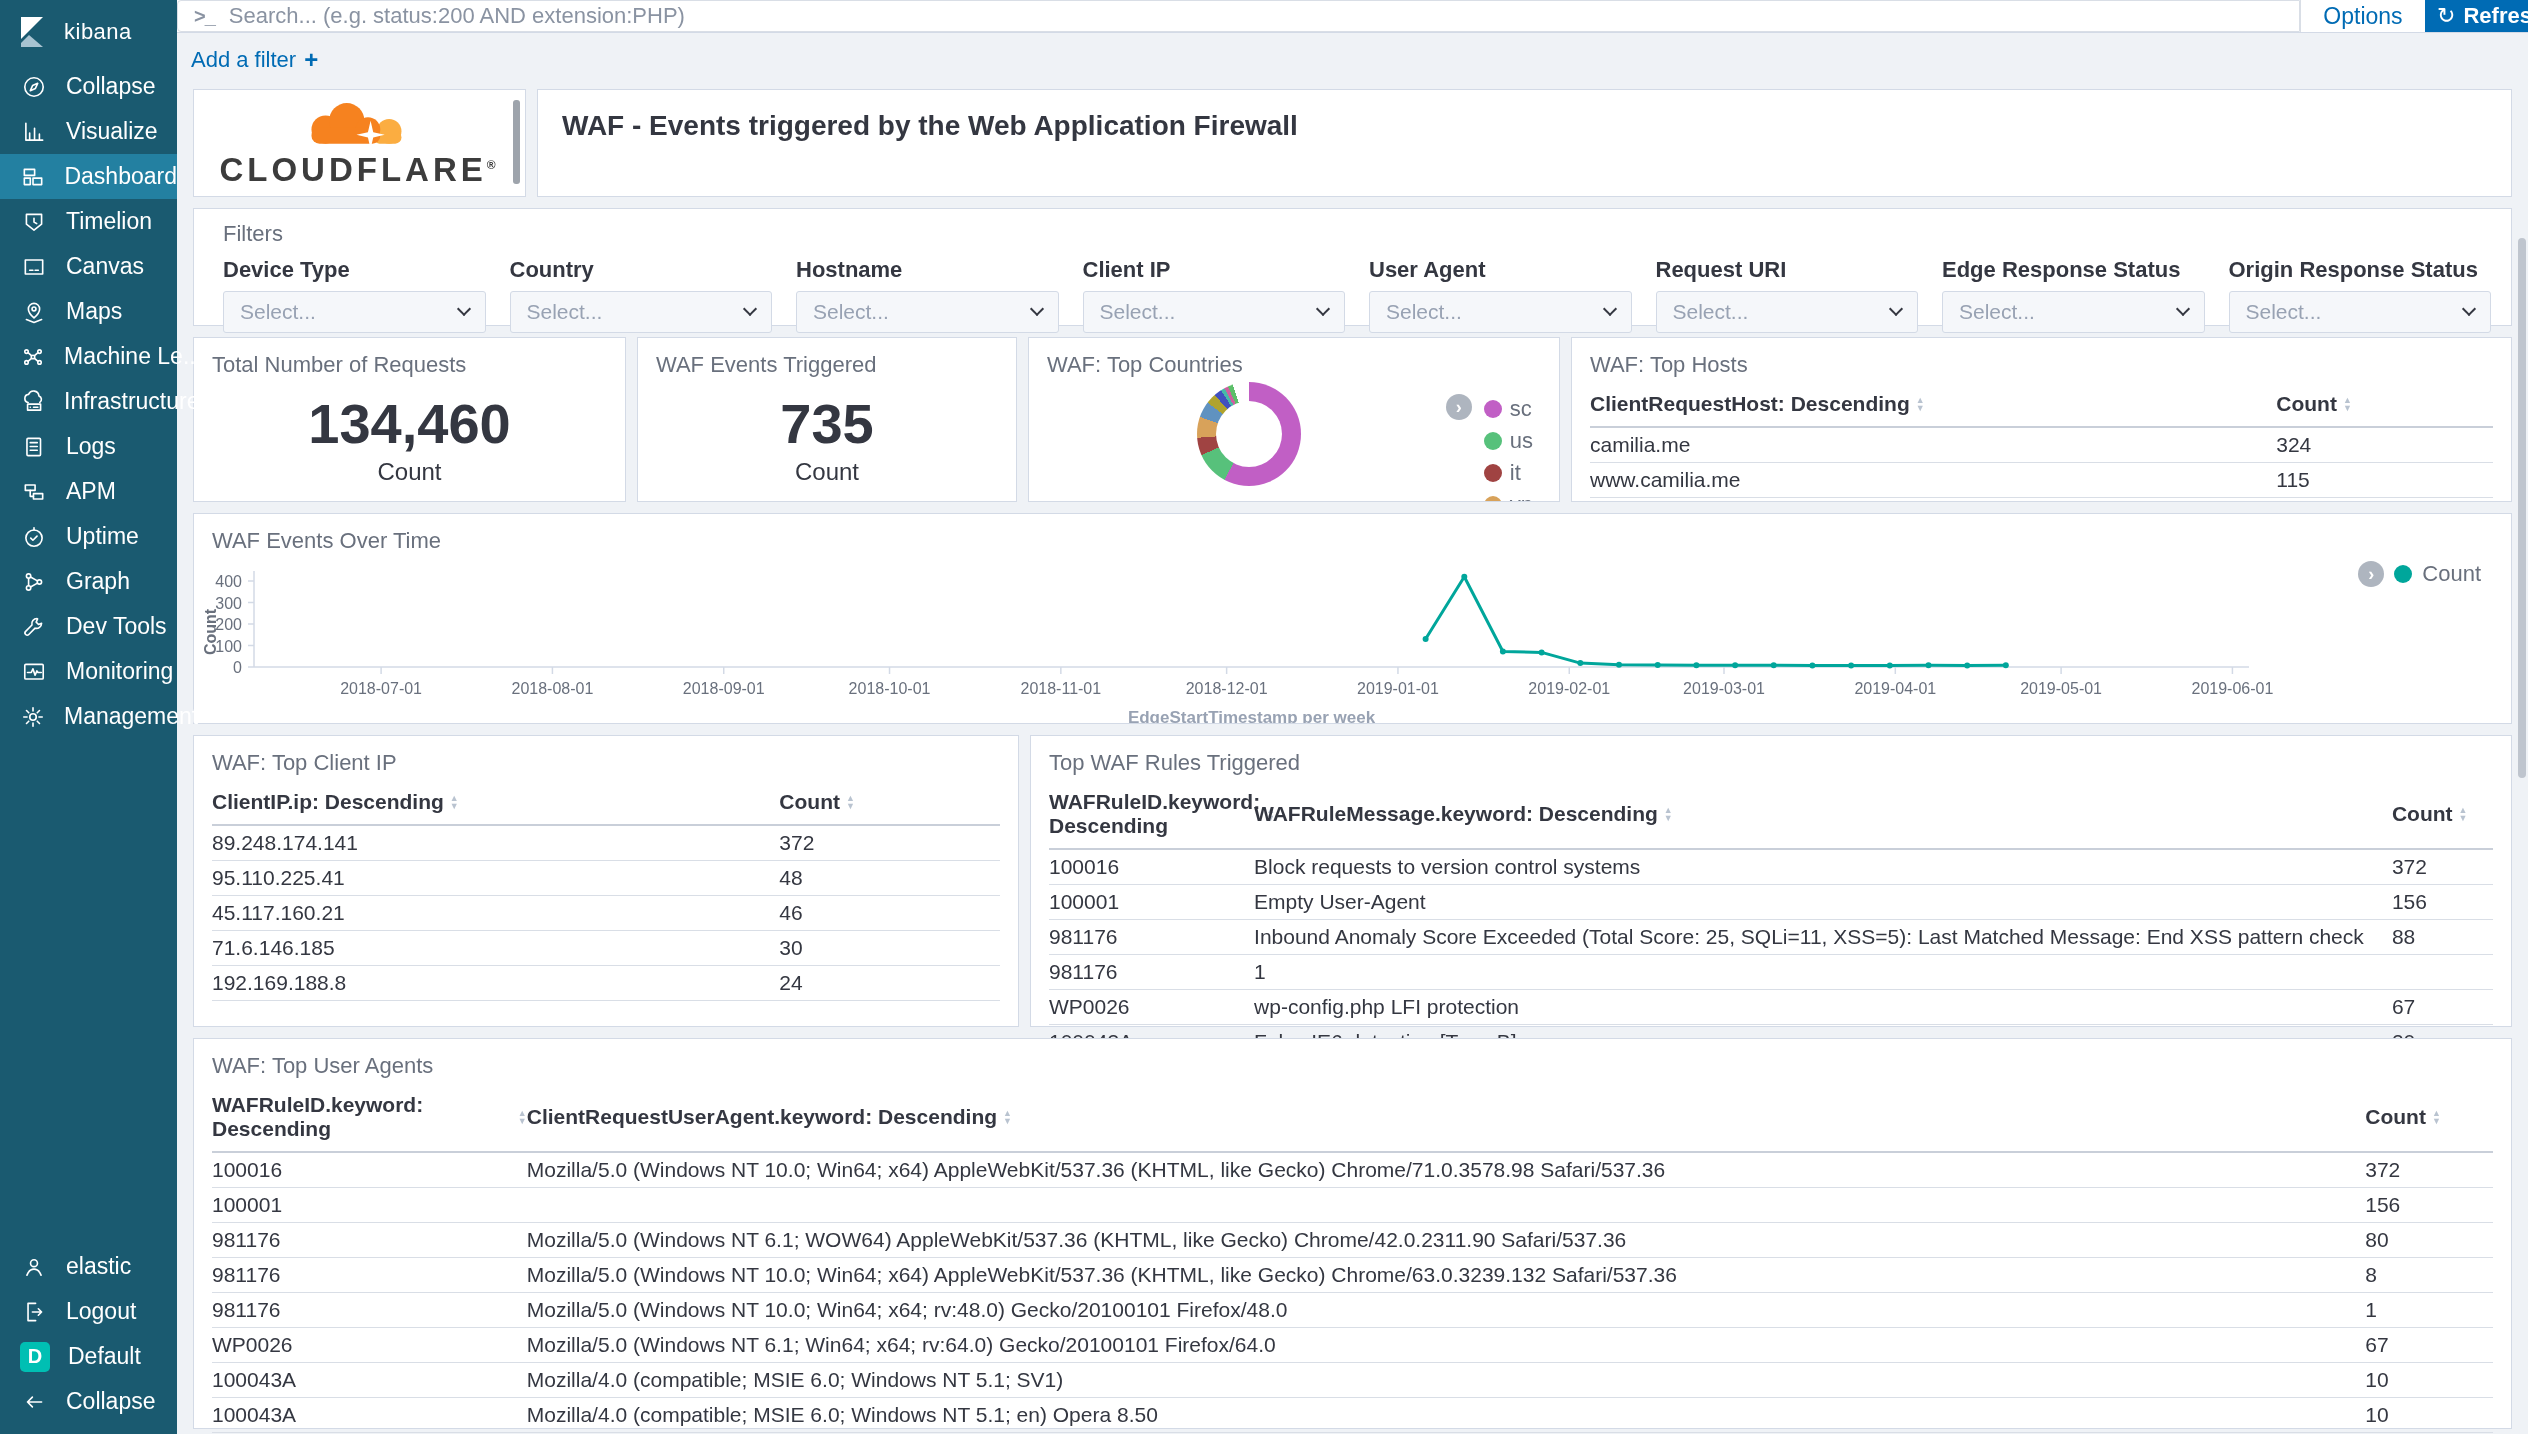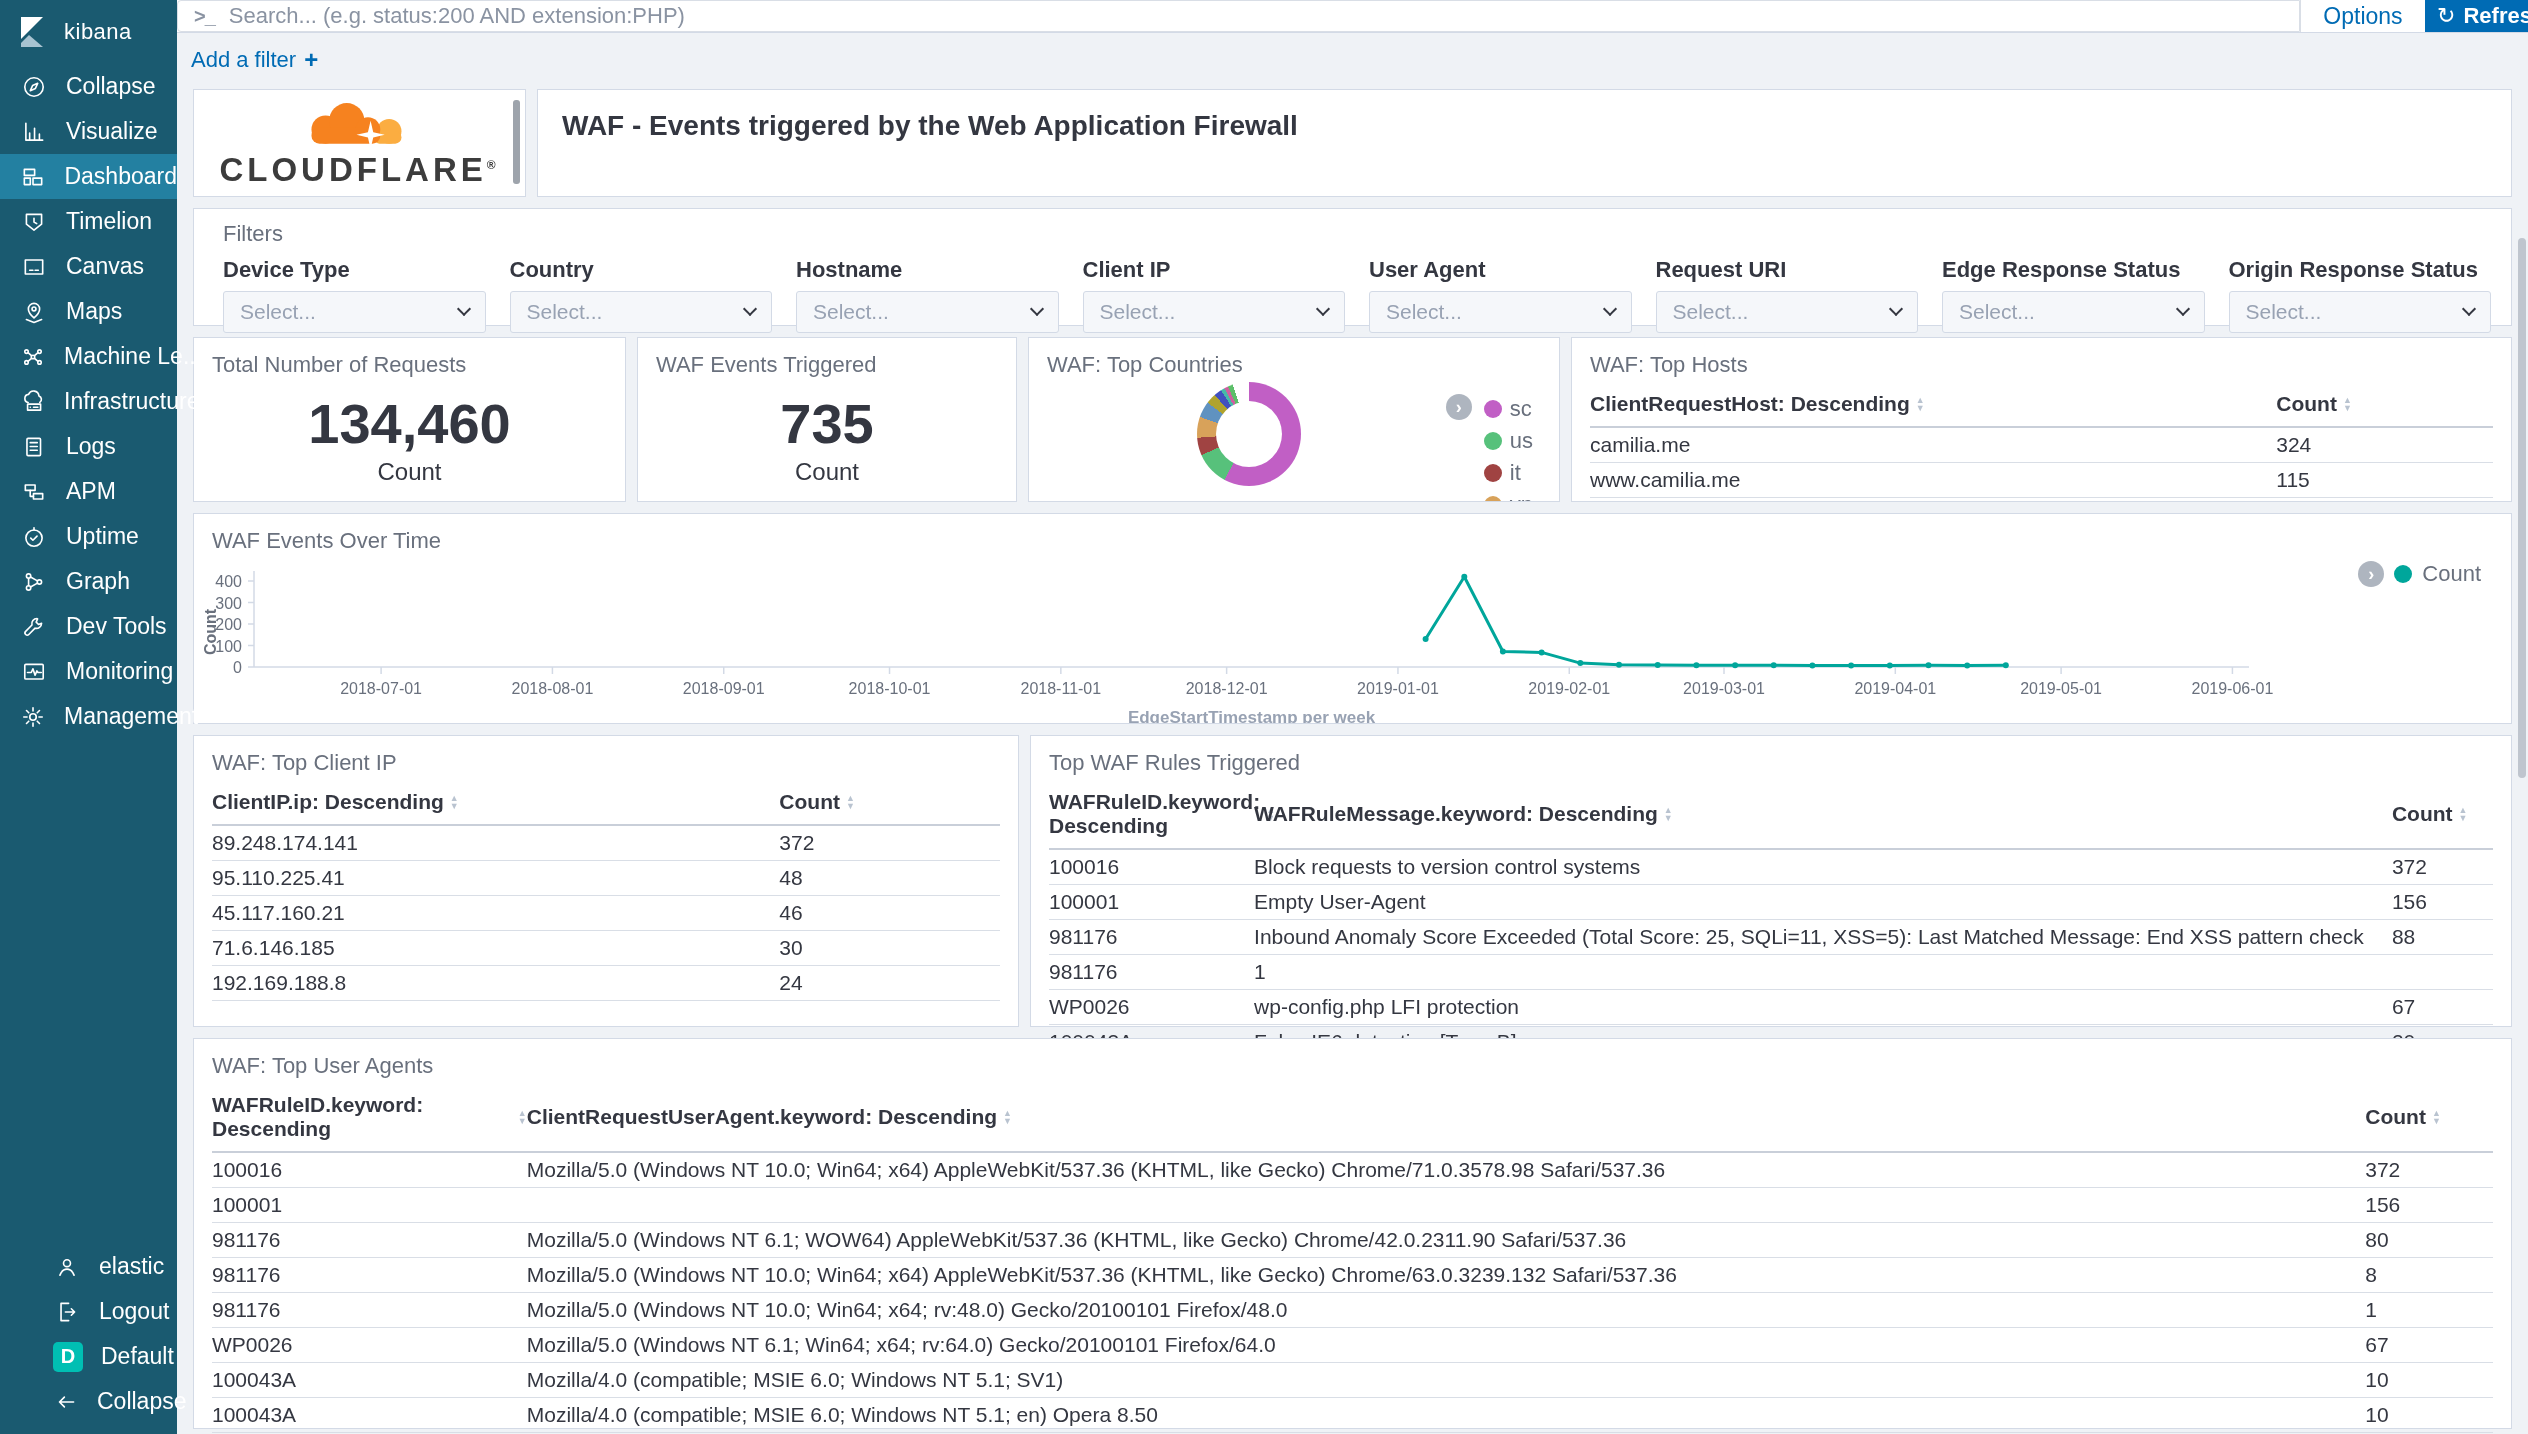--- a/index.html
+++ b/index.html
@@ -8,21 +8,21 @@
 
   
   #sidebar { position:absolute; left:0; top:0; width:177px; height:1434px; background:#1A5A70; z-index:20; }
   .logo { height:64px; display:flex; align-items:center; padding-left:14px; gap:10px; }
   .logo-text { color:#fff; font-size:22px; font-weight:400; letter-spacing:0.5px; }
   .nav-item { height:45px; display:flex; align-items:center; gap:18px; padding-left:20px; cursor:pointer; color:#fff; }
   .nav-item.active { background:#2380A1; }
   .nav-icon { width:28px; height:28px; display:inline-flex; align-items:center; justify-content:center; }
   .nav-icon svg { width:26px; height:26px; stroke:#fff; fill:none; stroke-width:1.5; stroke-linecap:round; stroke-linejoin:round; }
   .nav-label { font-size:23px; white-space:nowrap; }
-  #nav-bottom { position:absolute; bottom:10px; left:0; right:0;padding-left:33px; }
+  #nav-bottom { position:absolute; bottom:10px; left:0; right:0; }
   .space-badge { width:30px; height:30px; border-radius:5px; display:flex; align-items:center; justify-content:center; color:#fff; font-weight:700; font-size:20px; }
 
   
   #topbar { position:absolute; left:177px; right:0; top:0; height:33px; background:#fff; border-bottom:1px solid #D3DAE6; display:flex; align-items:stretch; z-index:10; }
   .search-wrap { flex:1; display:flex; align-items:center; border:1px solid #D9DEE6; border-radius:4px 0 0 4px; padding-left:16px; gap:14px; }
   .console-icon { color:#8A93A2; font-size:20px; font-weight:700; letter-spacing:-1px; }
   #search-input { border:none; outline:none; flex:1; font-size:22px; font-family:"Liberation Sans",sans-serif; color:#343741; height:100%; }
   #search-input::placeholder { color:#8A93A2; opacity:1; }
   .options-btn { width:125px; display:flex; align-items:center; justify-content:center; color:#006BB4; font-size:23px; border-left:1px solid #D9DEE6; cursor:pointer; background:#fff; }
   .refresh-btn { width:103px; background:#006BB4; color:#fff; font-size:22px; font-weight:600; display:flex; align-items:center; justify-content:flex-start; padding-left:12px; gap:8px; cursor:pointer; }

